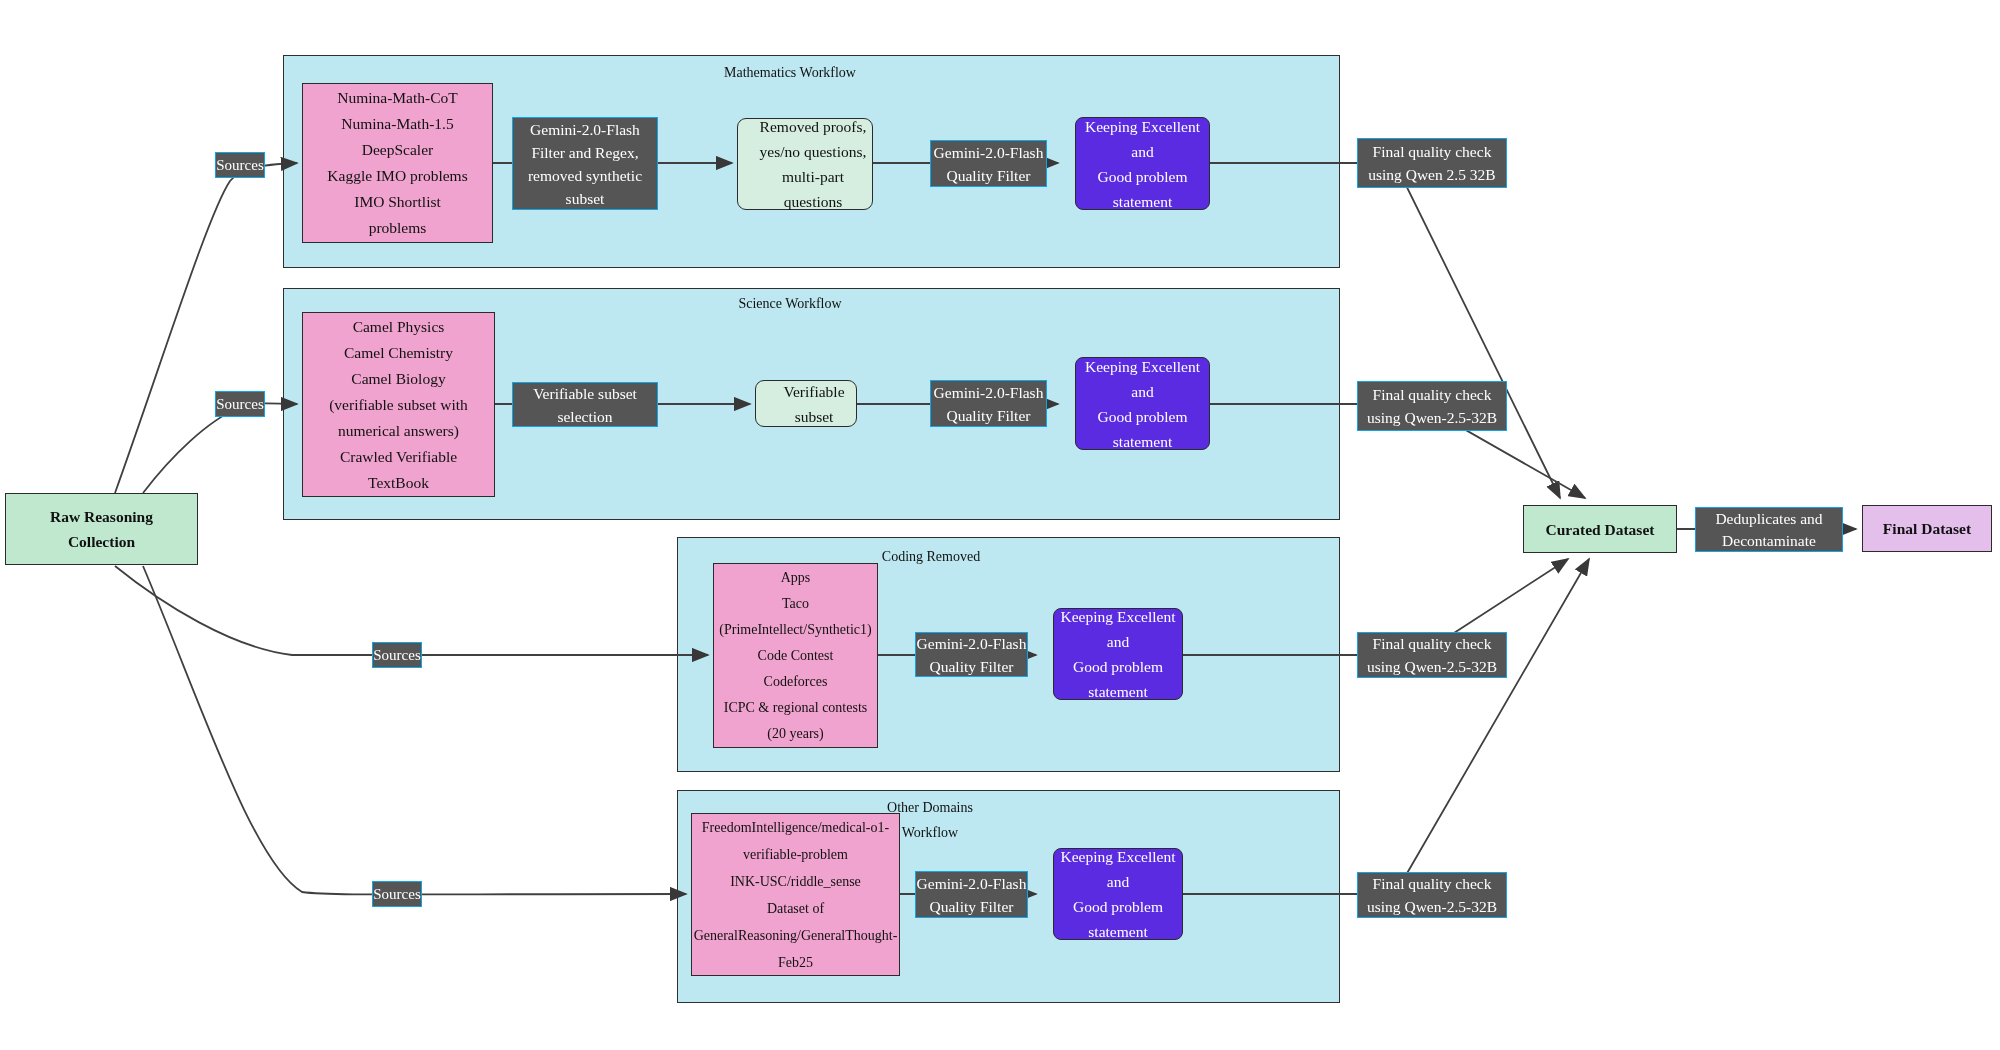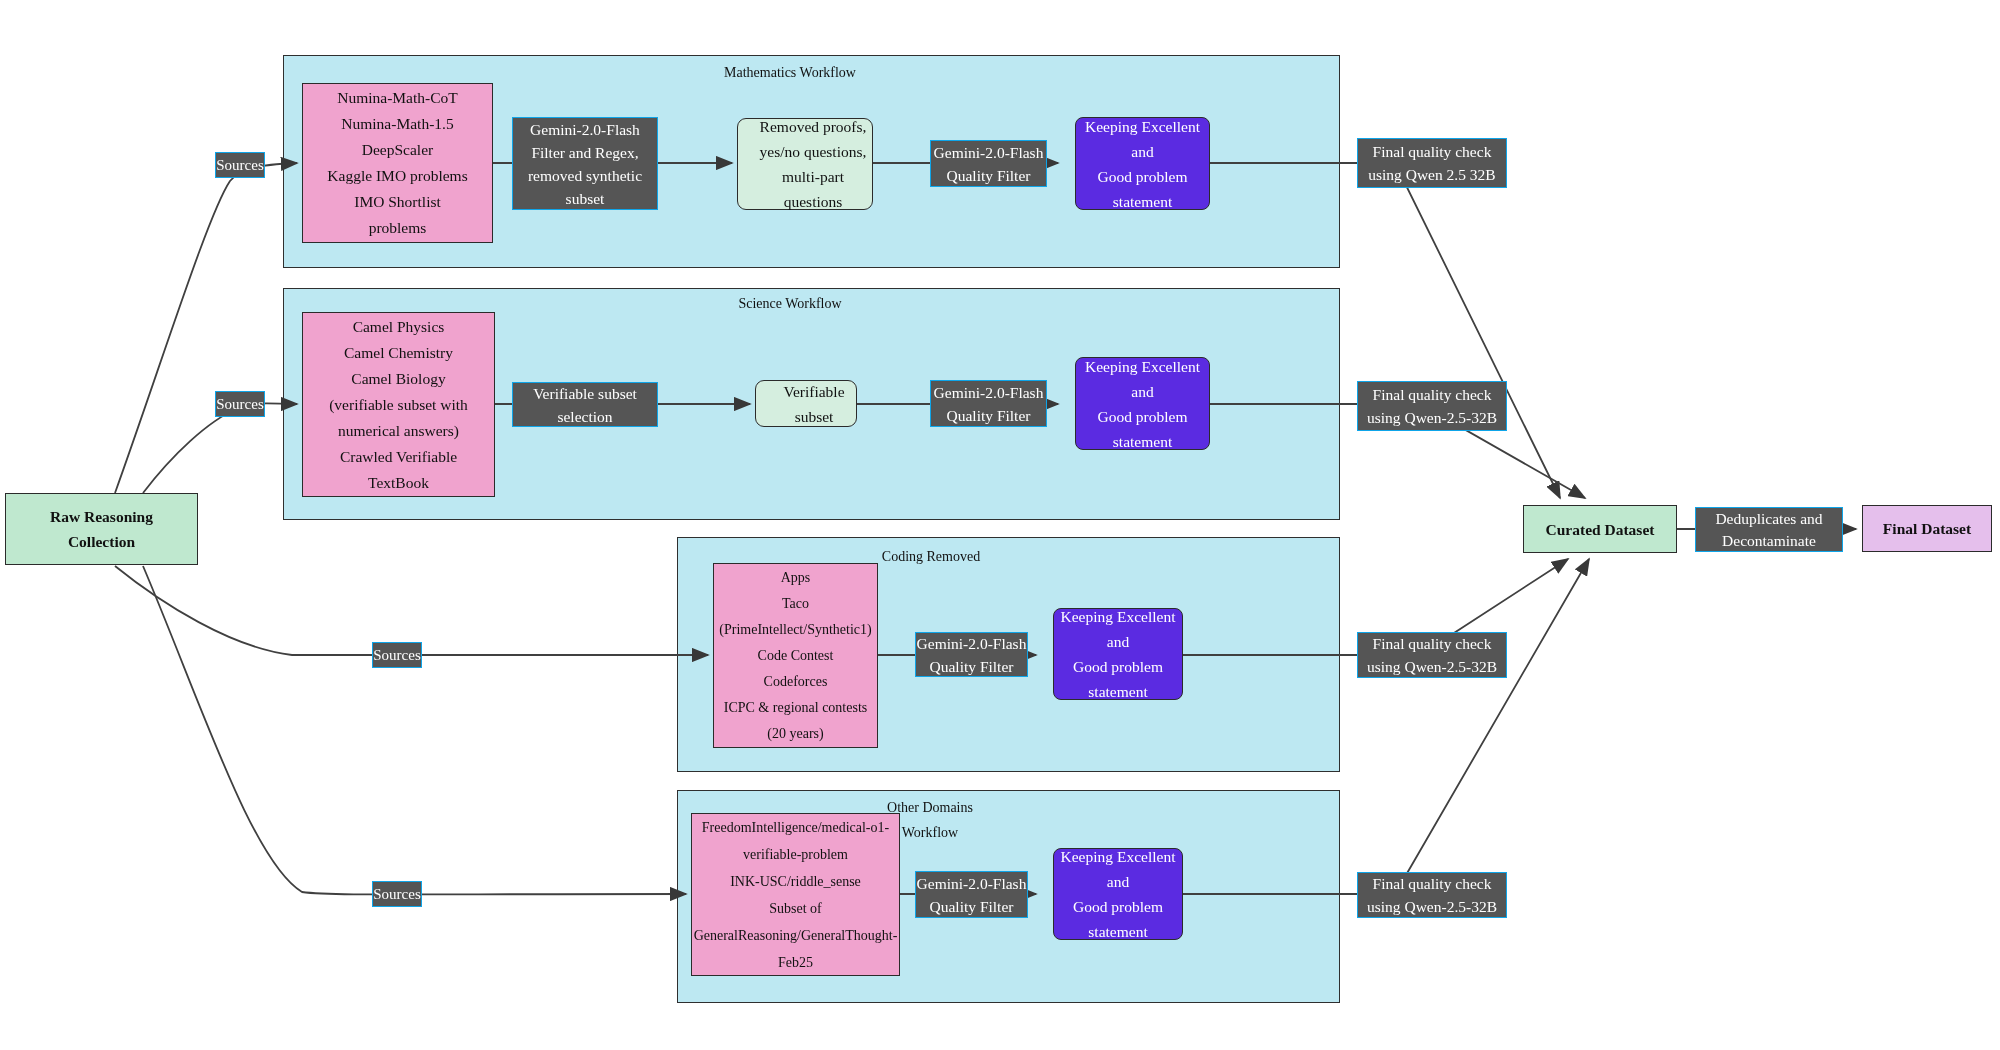--- a/index.html
+++ b/index.html
@@ -156,21 +156,21 @@
 Quality Filter</div>
   <div class="node purple" style="left:1041px; top:608px; width:130px; height:92px;">Keeping Excellent and
 Good problem
 statement</div>
   <div class="elabel" style="left:1357px; top:632px; width:150px; height:46px;">Final quality check
 using Qwen-2.5-32B</div>
 
   <div class="node pinknode small lh27" style="left:691px; top:813px; width:209px; height:163px;">FreedomIntelligence/medical-o1-
 verifiable-problem
 INK-USC/riddle_sense
-Subset of
+Dataset of
 GeneralReasoning/GeneralThought-
 Feb25</div>
   <div class="elabel" style="left:915px; top:871px; width:113px; height:47px;">Gemini-2.0-Flash
 Quality Filter</div>
   <div class="node purple" style="left:1041px; top:848px; width:130px; height:92px;">Keeping Excellent and
 Good problem
 statement</div>
   <div class="elabel" style="left:1357px; top:872px; width:150px; height:46px;">Final quality check
 using Qwen-2.5-32B</div>
 

